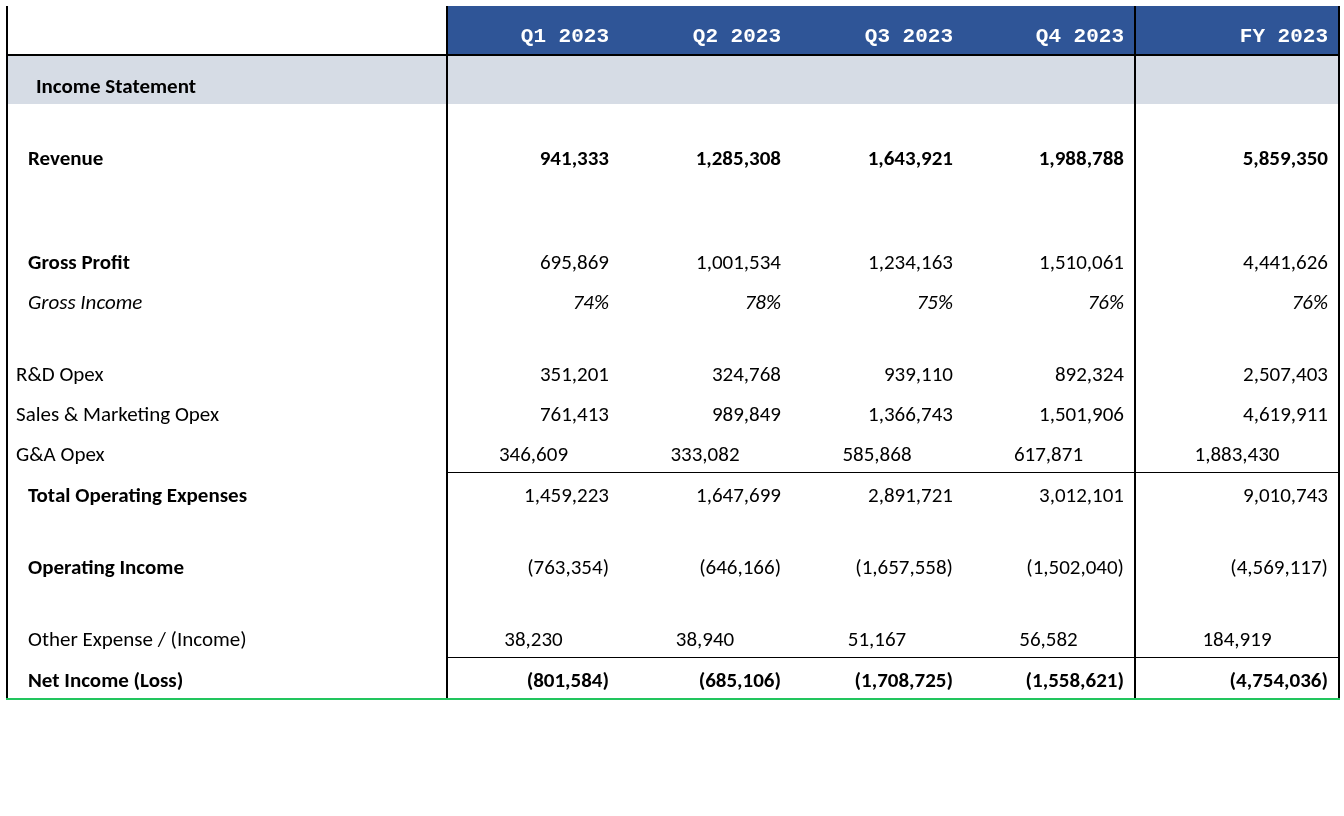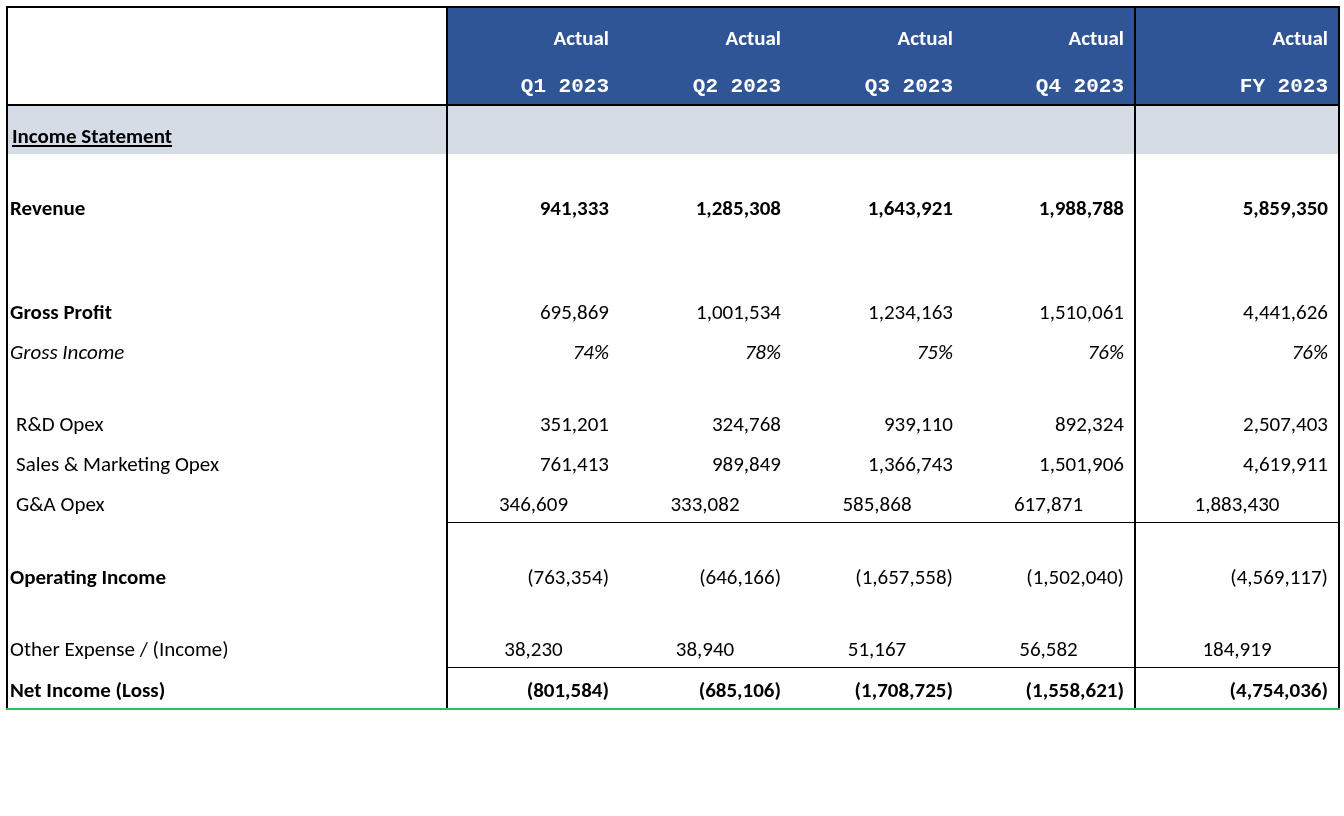--- a/index.html
+++ b/index.html
@@ -53,21 +53,21 @@
   tr.hdr2 th { border-bottom: 2px solid #000; font-family: Liberation Mono, monospace; }
 
   
   tr.section td {
     background: #D6DCE5;
     font-weight: 700;
     text-align: left;
     height: 38px;
   }
 
-  td.lab { text-align: left; padding-left: 2px; }
+  td.lab { text-align: left; padding-left: 20px; }
   td.lab.indent { padding-left: 8px; }
   td.num { text-align: right; font-variant-numeric: tabular-nums; }
   .bold { font-weight: 700; }
   .ital { font-style: italic; }
 
   
   td.uline { border-bottom: 1.5px solid #000; text-align: center; }
 
   tr.spacer td { height: 22px; }
 </style>
@@ -78,40 +78,32 @@
   <colgroup>
     <col class="labelcol">
       <col class="qcol">
       <col class="qcol">
       <col class="qcol">
       <col class="qcol">
       <col class="fycol">
   </colgroup>
 
   <tbody>
-      <tr class="hdr1">
-    <th class="labhead outer-top outer-left"></th>
-    <th class="outer-top">Actual</th>
-    <th class="outer-top">Actual</th>
-    <th class="outer-top">Actual</th>
-    <th class="outer-top sep-right">Actual</th>
-    <th class="outer-top outer-right">Actual</th>
-  </tr>
 
   <tr class="hdr2">
     <th class="labhead outer-left"></th>
     <th>Q1 2023</th>
     <th>Q2 2023</th>
     <th>Q3 2023</th>
     <th class="sep-right">Q4 2023</th>
     <th class="outer-right">FY 2023</th>
   </tr>
 
   <tr class="section">
-    <td class="lab outer-left sep-right" style="padding-left:4px;text-decoration:underline;">Income Statement</td>
+    <td class="lab outer-left sep-right" style="padding-left:28px;">Income Statement</td>
     <td></td>
     <td></td>
     <td></td>
     <td class="sep-right"></td>
     <td class="outer-right"></td>
   </tr>
 
   <tr class="spacer">
     <td class="outer-left sep-right"></td>
         <td></td>
@@ -196,20 +188,28 @@
 
   <tr>
     <td class="lab indent outer-left sep-right">G&amp;A Opex</td>
     <td class="num uline">346,609</td>
     <td class="num uline">333,082</td>
     <td class="num uline">585,868</td>
     <td class="num uline sep-right">617,871</td>
     <td class="num uline outer-right">1,883,430</td>
   </tr>
 
+  <tr>
+    <td class="lab bold outer-left sep-right">Total Operating Expenses</td>
+    <td class="num">1,459,223</td>
+    <td class="num">1,647,699</td>
+    <td class="num">2,891,721</td>
+    <td class="num sep-right">3,012,101</td>
+    <td class="num outer-right">9,010,743</td>
+  </tr>
 
   <tr class="spacer">
     <td class="outer-left sep-right"></td>
         <td></td>
         <td></td>
         <td></td>
         <td class="sep-right"></td>
         <td class="outer-right"></td>
   </tr>
 

